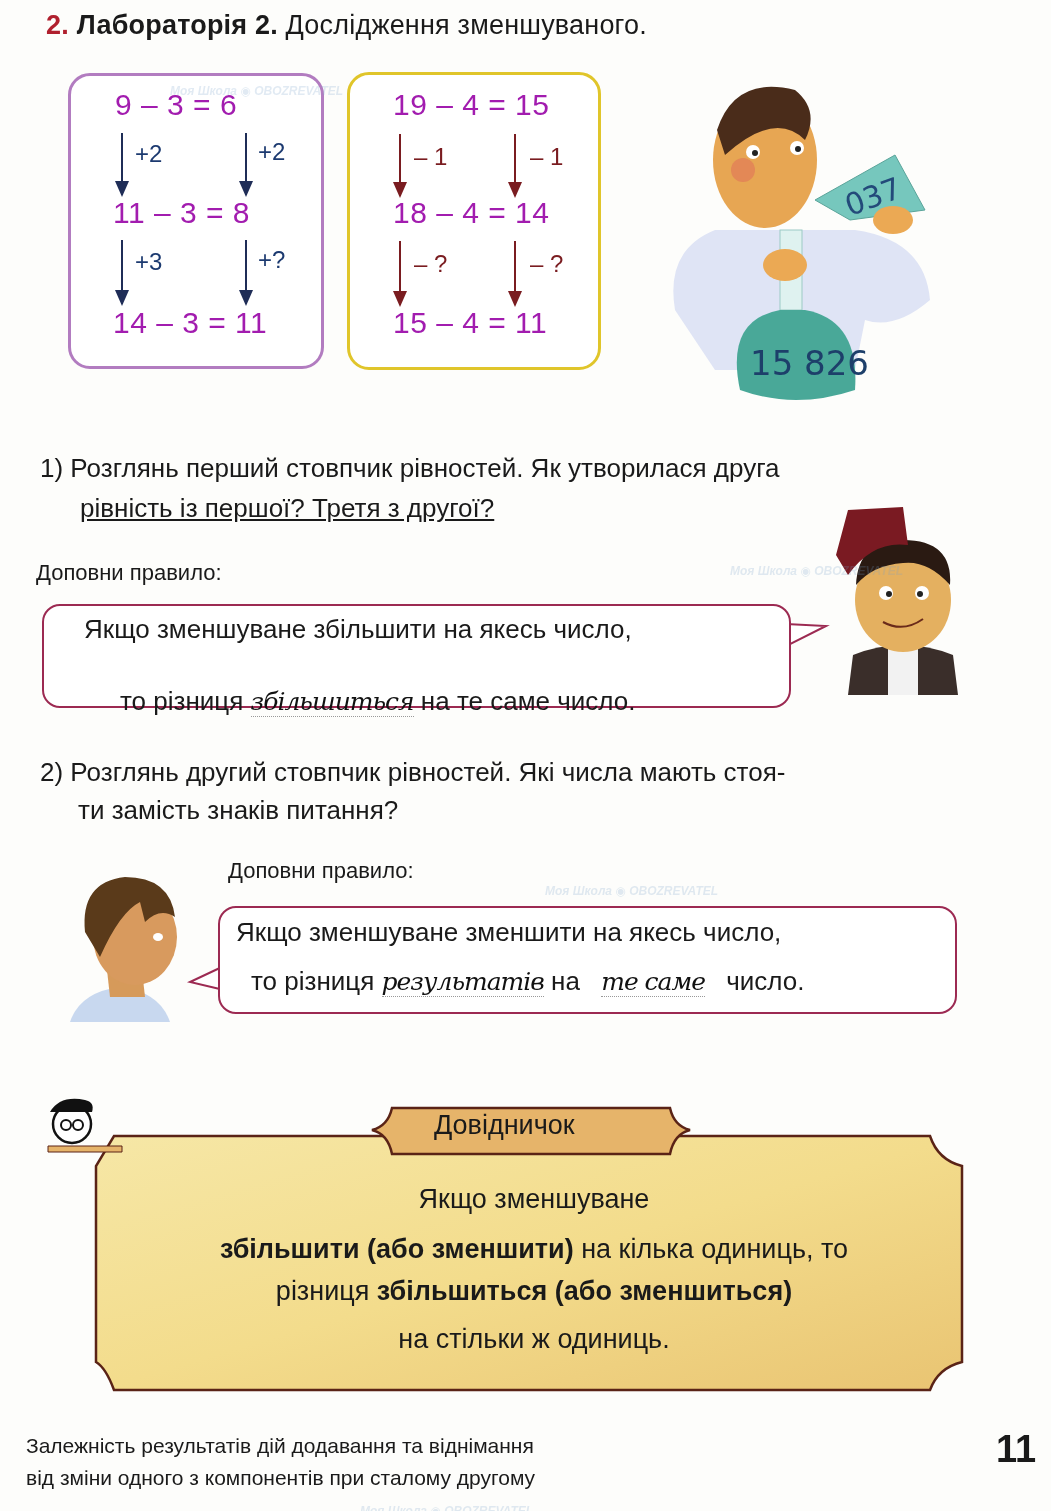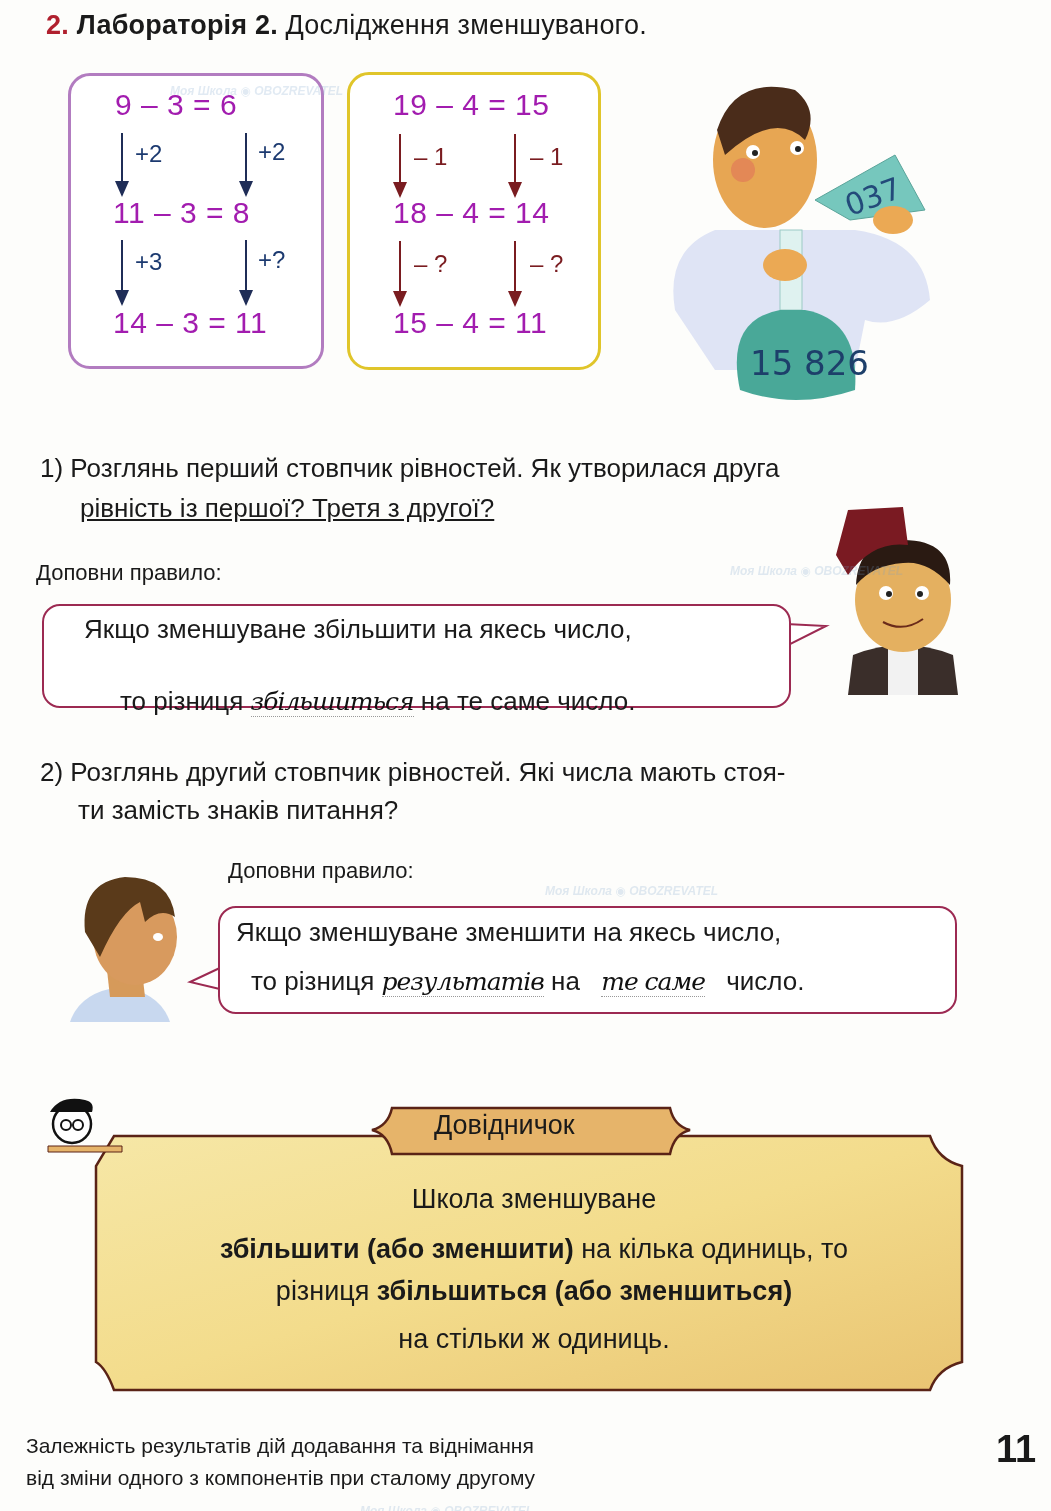--- a/index.html
+++ b/index.html
@@ -159,21 +159,21 @@
   <path d="M352 18 L630 18 Q634 36 650 40 Q634 44 630 64 L352 64 Q348 44 332 40 Q348 36 352 18 Z" fill="#e6b46a" stroke="#5a2316" stroke-width="2.5"></path>
 
   <circle cx="32" cy="34" r="19" fill="#fff" stroke="#111" stroke-width="2.5"></circle>
   <path d="M10 22 Q20 5 45 10 Q55 12 52 22 Z" fill="#111"></path>
   <circle cx="26" cy="35" r="5" fill="none" stroke="#111" stroke-width="2"></circle>
   <circle cx="38" cy="35" r="5" fill="none" stroke="#111" stroke-width="2"></circle>
   <path d="M8 62 L82 62 L82 56 L8 56 Z" fill="#e6b46a" stroke="#5a2316"></path>
 </svg>
 <div class="abs ref-title" style="left:434px;top:1110px;">Довідничок</div>
 
-<div class="abs reftext" style="top:1184px;">Школа зменшуване</div>
+<div class="abs reftext" style="top:1184px;">Якщо зменшуване</div>
 <div class="abs reftext" style="top:1234px;">
   <span class="bold">збільшити (або зменшити)</span><span> на кілька одиниць, то</span>
 </div>
 <div class="abs reftext" style="top:1276px;">
   <span>різниця </span><span class="bold">збільшиться (або зменшиться)</span>
 </div>
 <div class="abs reftext" style="top:1324px;">на стільки ж одиниць.</div>
 
 <div class="abs footer">
   <div>Залежність результатів дій додавання та віднімання</div>

